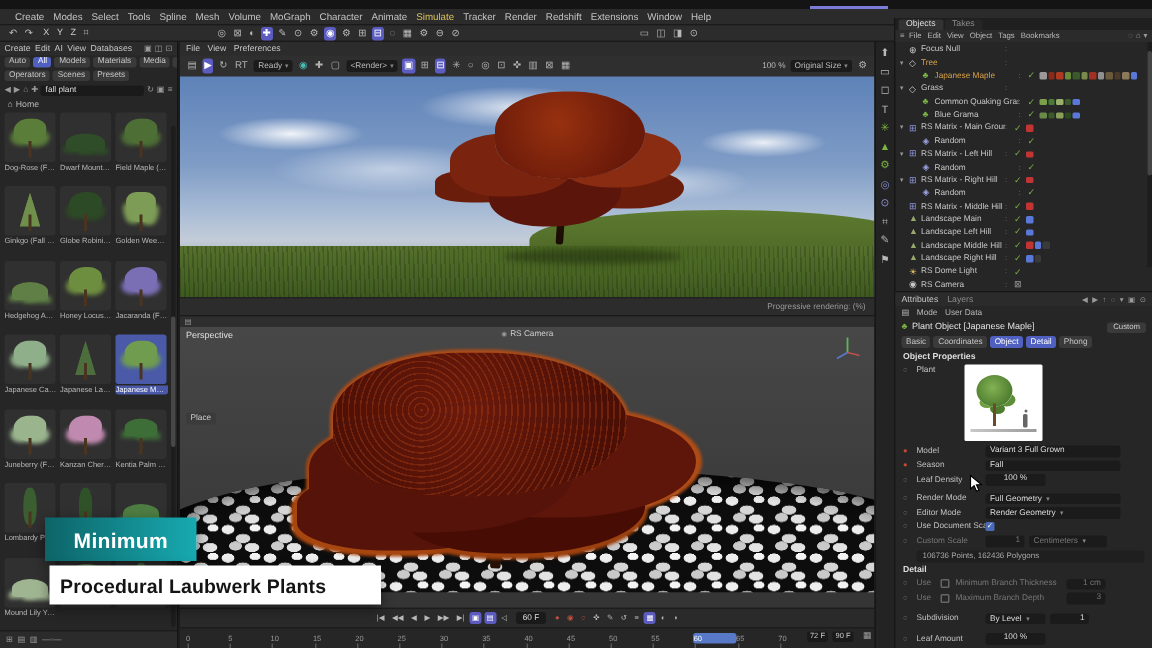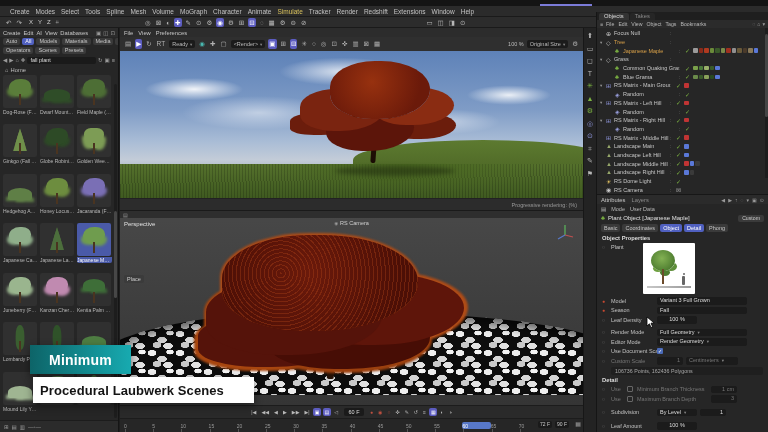--- a/index.html
+++ b/index.html
@@ -964,18 +964,18 @@
         <span class="albl">Leaf Amount</span>
         <span class="afld w40">100 %</span>
       </div>
     </div>
     <div class="om-scroll" style="top:16px;height:150px">
         <i></i>
       </div>
   </div>
 
   <div class="badge">Minimum</div>
-  <div class="plate">Procedural Laubwerk Scenes</div>
+  <div class="plate">Procedural Laubwerk Plants</div>
 
   <svg class="cursor" width="10" height="13" viewBox="0 0 10 13">
     <path d="M1,1 L1,10 L3.4,7.8 L5,11.5 L6.6,10.8 L5,7.2 L8.2,7 Z" fill="#fff" stroke="#000" stroke-width="0.8"></path>
   </svg>
 </div>
 
 </body></html>

